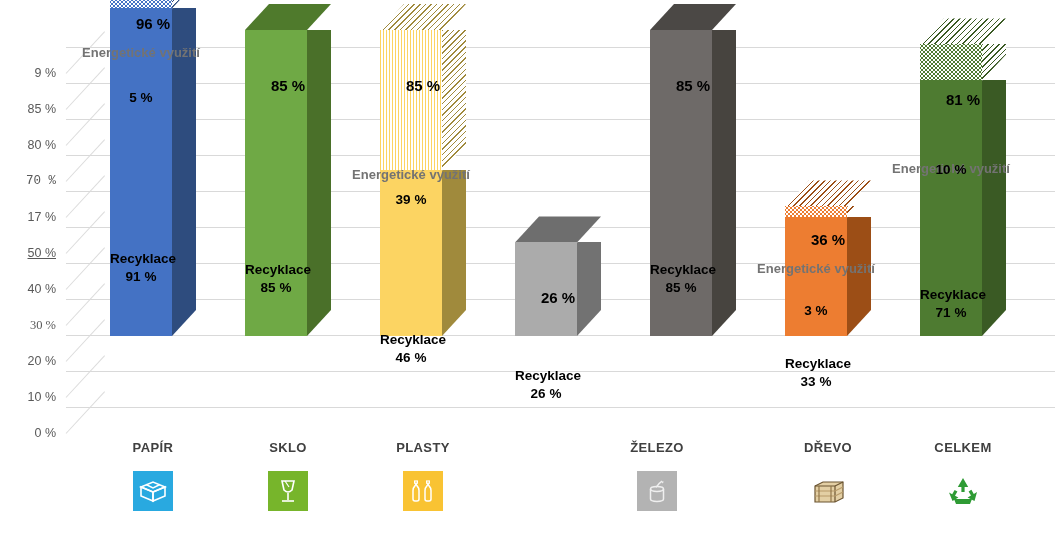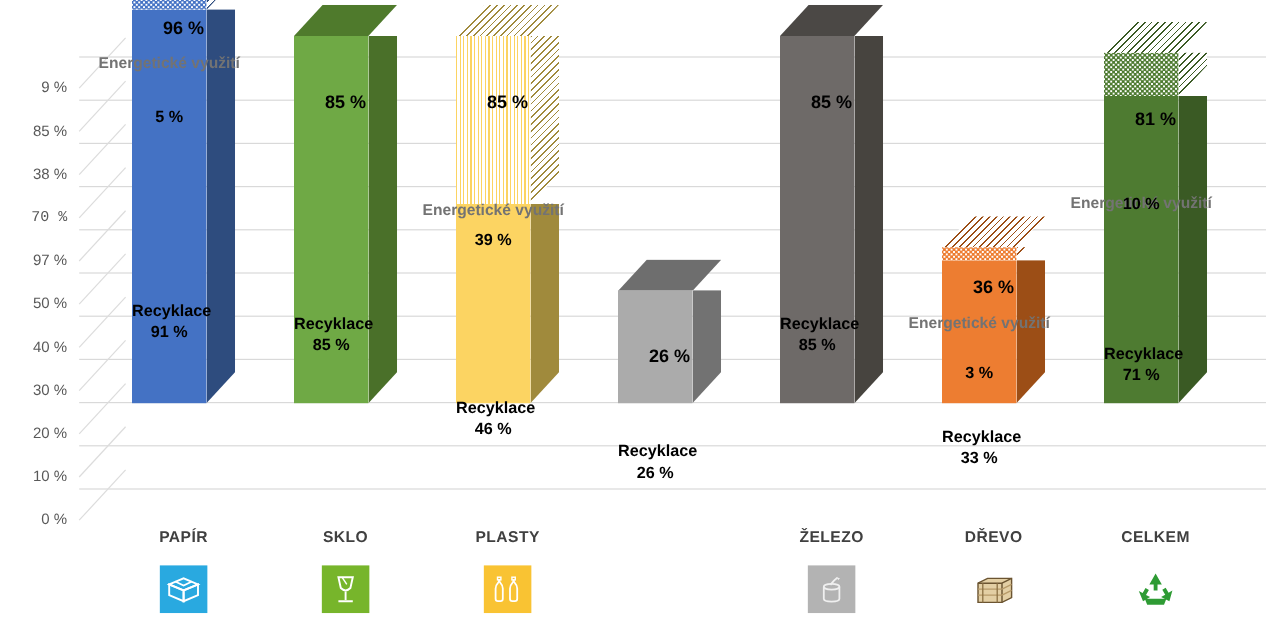--- a/index.html
+++ b/index.html
@@ -73,26 +73,26 @@
   }
 </style>
 </head>
 <body>
 
 <div id="chart-root">
 
   <div class="y-axis" id="yaxis">
       <div class="y-tick" style="top: 73px;">9 %</div>
       <div class="y-tick" style="top: 109px;">85 %</div>
-      <div class="y-tick" style="top: 145px;">38 %</div>
+      <div class="y-tick" style="top: 145px;">80 %</div>
       <div class="y-tick" style="top: 181px; font-family: Liberation Mono, monospace;">70 %</div>
-      <div class="y-tick" style="top: 217px;">97 %</div>
-      <div class="y-tick" style="top: 253px;">50 %</div>
+      <div class="y-tick" style="top: 217px;">17 %</div>
+      <div class="y-tick" style="top: 253px; text-decoration: underline;">50 %</div>
       <div class="y-tick" style="top: 289px;">40 %</div>
-      <div class="y-tick" style="top: 325px;">30 %</div>
+      <div class="y-tick" style="top: 325px; font-family: Liberation Serif, serif;">30 %</div>
       <div class="y-tick" style="top: 361px; margin-left: 15px;">20 %</div>
       <div class="y-tick" style="top: 397px;">10 %</div>
       <div class="y-tick" style="top: 433px;">0 %</div>
     </div>
 
   <div class="gridlines" id="gridlines">
       <div class="gridline" style="top: 47px;"></div>
       <div class="gridline" style="top: 83px;"></div>
       <div class="gridline" style="top: 119px;"></div>
       <div class="gridline" style="top: 155px;"></div>
@@ -256,21 +256,21 @@
         <div class="cat-icon">
           <svg viewBox="0 0 40 40" width="40" height="40">
             <rect width="40" height="40" fill="#F9C333"></rect>
             <path d="M13 12 q0 2 -1.4 3.4 -1.6 1.6 -1.6 4 V28 q0 2 2 2 h2 q2 0 2 -2 V19.4 q0 -2.4 -1.6 -4 Q13 14 13 12 Z" fill="none" stroke="#fff" stroke-width="1.5"></path>
             <rect x="11.6" y="10" width="2.8" height="2.2" fill="none" stroke="#fff" stroke-width="1.2"></rect>
             <path d="M25 12 q0 2 -1.4 3.4 -1.6 1.6 -1.6 4 V28 q0 2 2 2 h2 q2 0 2 -2 V19.4 q0 -2.4 -1.6 -4 Q25 14 25 12 Z" fill="none" stroke="#fff" stroke-width="1.5"></path>
             <rect x="23.6" y="10" width="2.8" height="2.2" fill="none" stroke="#fff" stroke-width="1.2"></rect>
           </svg>
         </div>
       </div>
-      <div class="cat" style="left: 632px; width: 122px;">
+      <div class="cat" style="left: 596px; width: 122px;">
         <div class="cat-name">ŽELEZO</div>
         <div class="cat-icon">
           <svg viewBox="0 0 40 40" width="40" height="40">
             <rect width="40" height="40" fill="#B3B3B3"></rect>
             <ellipse cx="20" cy="18" rx="6.5" ry="2.4" fill="none" stroke="#efefef" stroke-width="1.5"></ellipse>
             <path d="M13.5 18 V28 q0 2.4 6.5 2.4 t6.5 -2.4 V18" fill="none" stroke="#efefef" stroke-width="1.5"></path>
             <path d="M19 16.4 q3 -4.2 6 -6.2" fill="none" stroke="#efefef" stroke-width="1.5"></path>
             <path d="M24.6 10.2 l2.4 .6 -1.6 1.8 Z" fill="#efefef"></path>
           </svg>
         </div>

